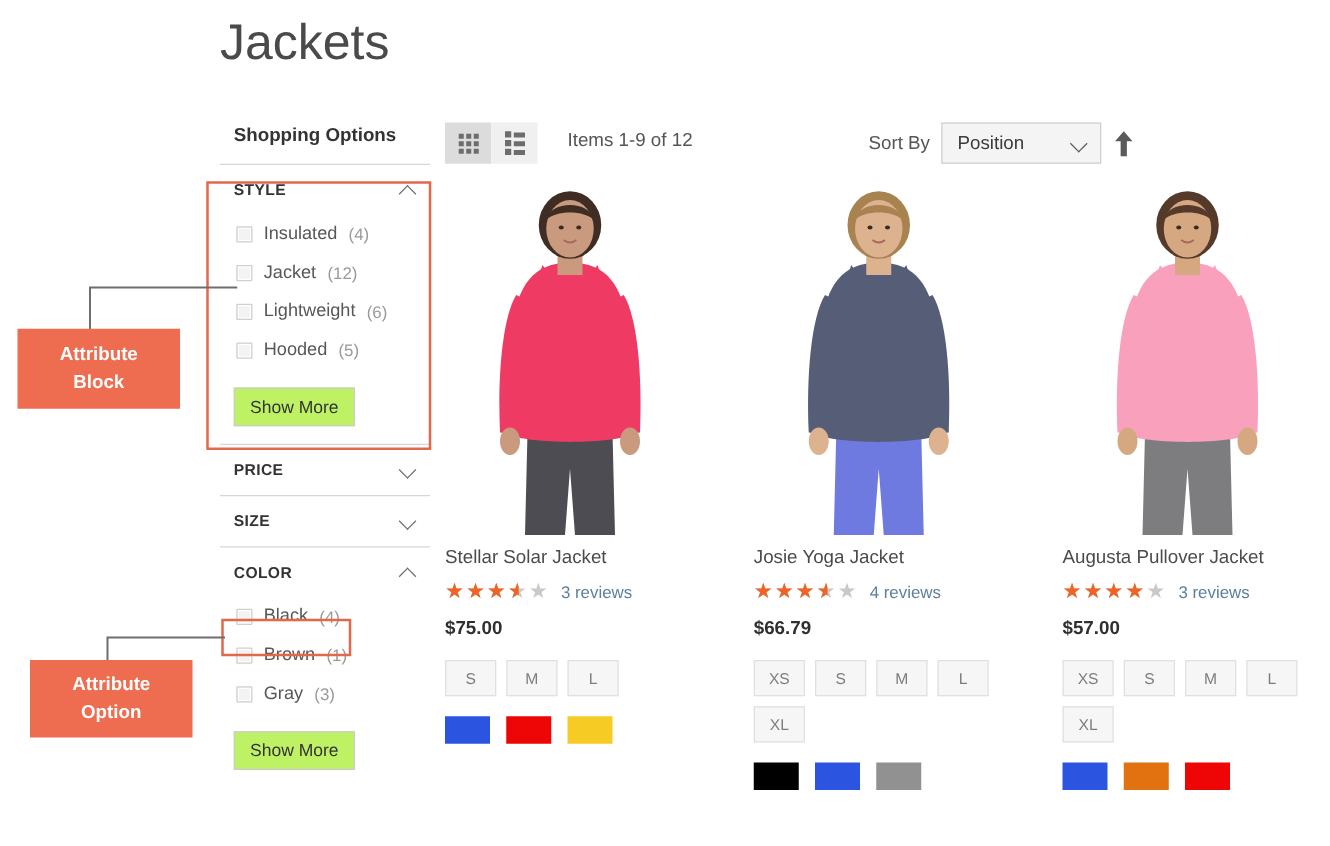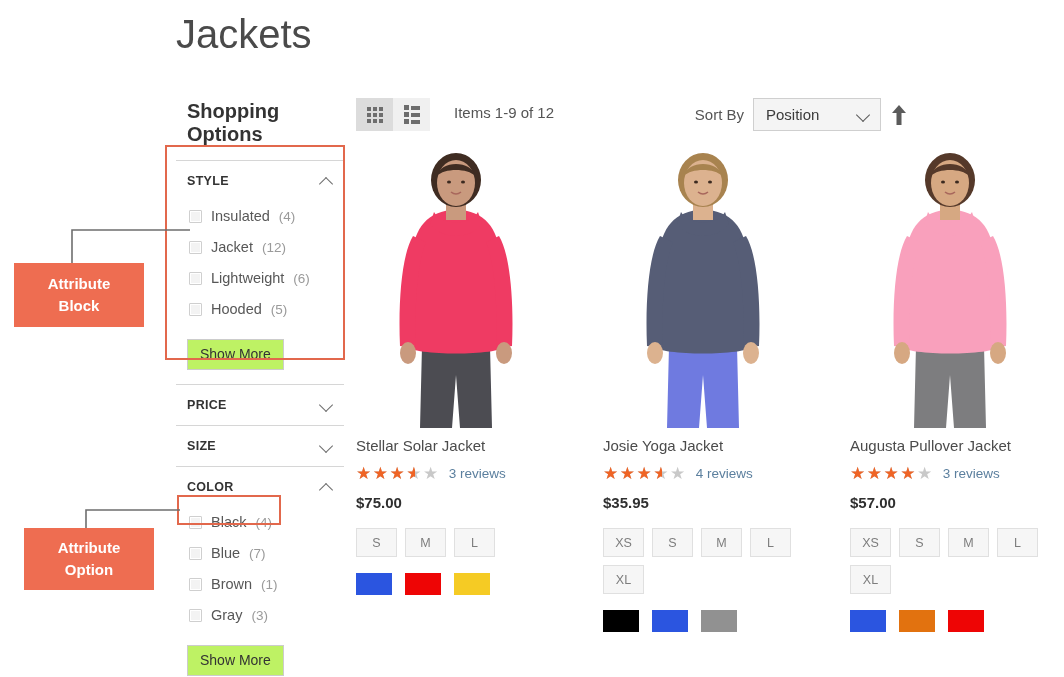--- a/index.html
+++ b/index.html
@@ -15,21 +15,21 @@
   
   .page-title {
     position: absolute; left: 176px; top: 8px;
     font-size: 40px; font-weight: 300; color: #4a4a4a;
     letter-spacing: 0px; line-height: 52px;
   }
 
   
   .sidebar { position: absolute; left: 176px; top: 100px; width: 168px; }
   .sidebar-title {
-    font-size: 20px; font-weight: bold; color: #333;
+    font-size: 15px; font-weight: bold; color: #333;
     padding: 0 0 14px 11px;
   }
   .filter-block { border-top: 1px solid #d6d6d6; padding: 0; position: relative; }
   .filter-head {
     display: flex; align-items: center; justify-content: space-between;
     padding: 13px 10px 13px 11px;
     cursor: pointer;
   }
   .filter-head .ftitle {
     font-size: 12.5px; font-weight: bold; color: #333; letter-spacing: .3px;
@@ -195,25 +195,20 @@
           </div>
         </div>
         <div class="filter-block"><div class="filter-head">
             <span class="ftitle">COLOR</span>
             <span class="chev up"></span>
           </div><div class="opt-list">
             <div class="opt">
               <span class="cbox"></span>
               <span>Black</span>
               <span class="cnt">(4)</span>
-            </div>
-            <div class="opt">
-              <span class="cbox"></span>
-              <span>Blue</span>
-              <span class="cnt">(7)</span>
             </div>
             <div class="opt">
               <span class="cbox"></span>
               <span>Brown</span>
               <span class="cnt">(1)</span>
             </div>
             <div class="opt">
               <span class="cbox"></span>
               <span>Gray</span>
               <span class="cnt">(3)</span>
@@ -344,21 +339,21 @@
             <path d="M81 26 C84 10 116 10 119 26 C112 18 88 18 81 26 Z" fill="#a8834f"></path>
             <ellipse cx="93" cy="32" rx="2" ry="1.6" fill="#3b2a20"></ellipse>
             <ellipse cx="107" cy="32" rx="2" ry="1.6" fill="#3b2a20"></ellipse>
             <path d="M95 42 Q100 46 105 42" stroke="#a8675c" stroke-width="1.6" fill="none"></path>
           </svg></div>
         <div class="pname">Josie Yoga Jacket</div>
         <div class="prating">
           <span class="stars"><span class="base">★★★★★</span><span class="fill" style="width:70%">★★★★★</span></span>
           <span class="reviews">4 reviews</span>
         </div>
-        <div class="price">$35.95</div>
+        <div class="price">$66.79</div>
         <div class="sizes">
           <div class="size">XS</div>
           <div class="size">S</div>
           <div class="size">M</div>
           <div class="size">L</div>
           <div class="size">XL</div>
         </div>
         <div class="swatches">
           <div class="swatch" style="background:#000000"></div>
           <div class="swatch" style="background:#2b55e0"></div>

